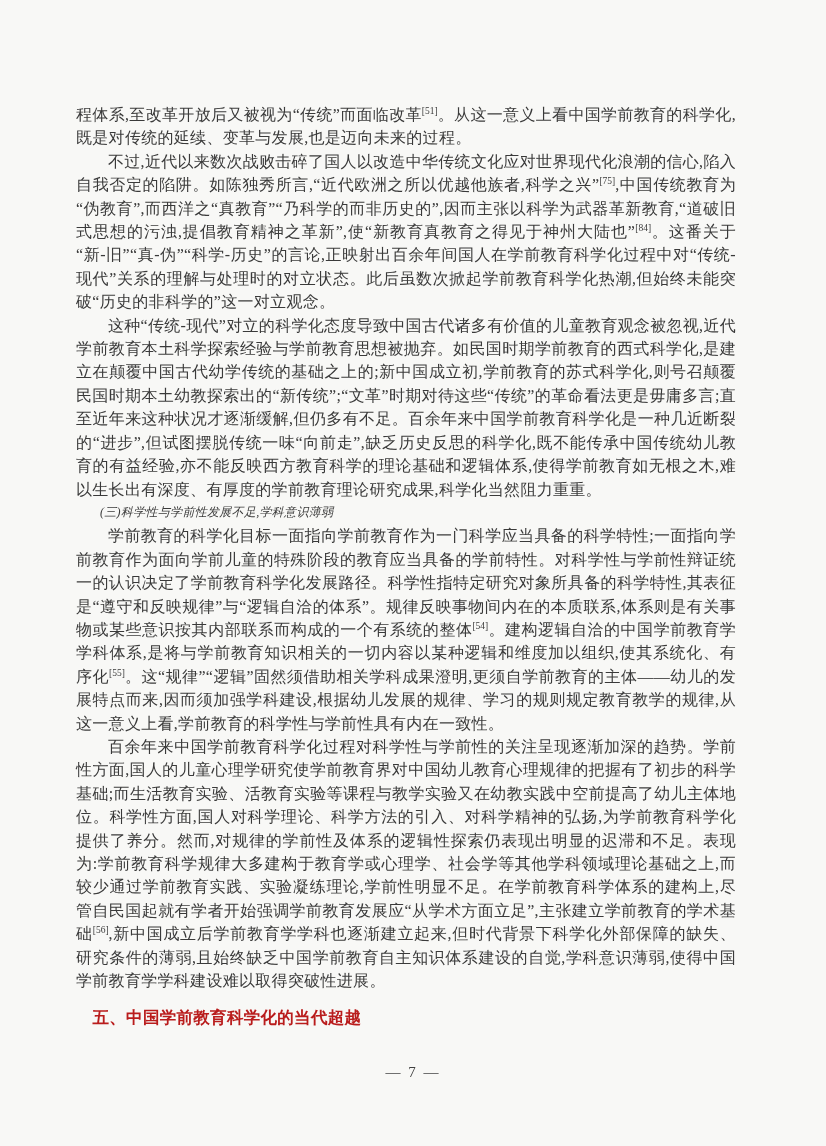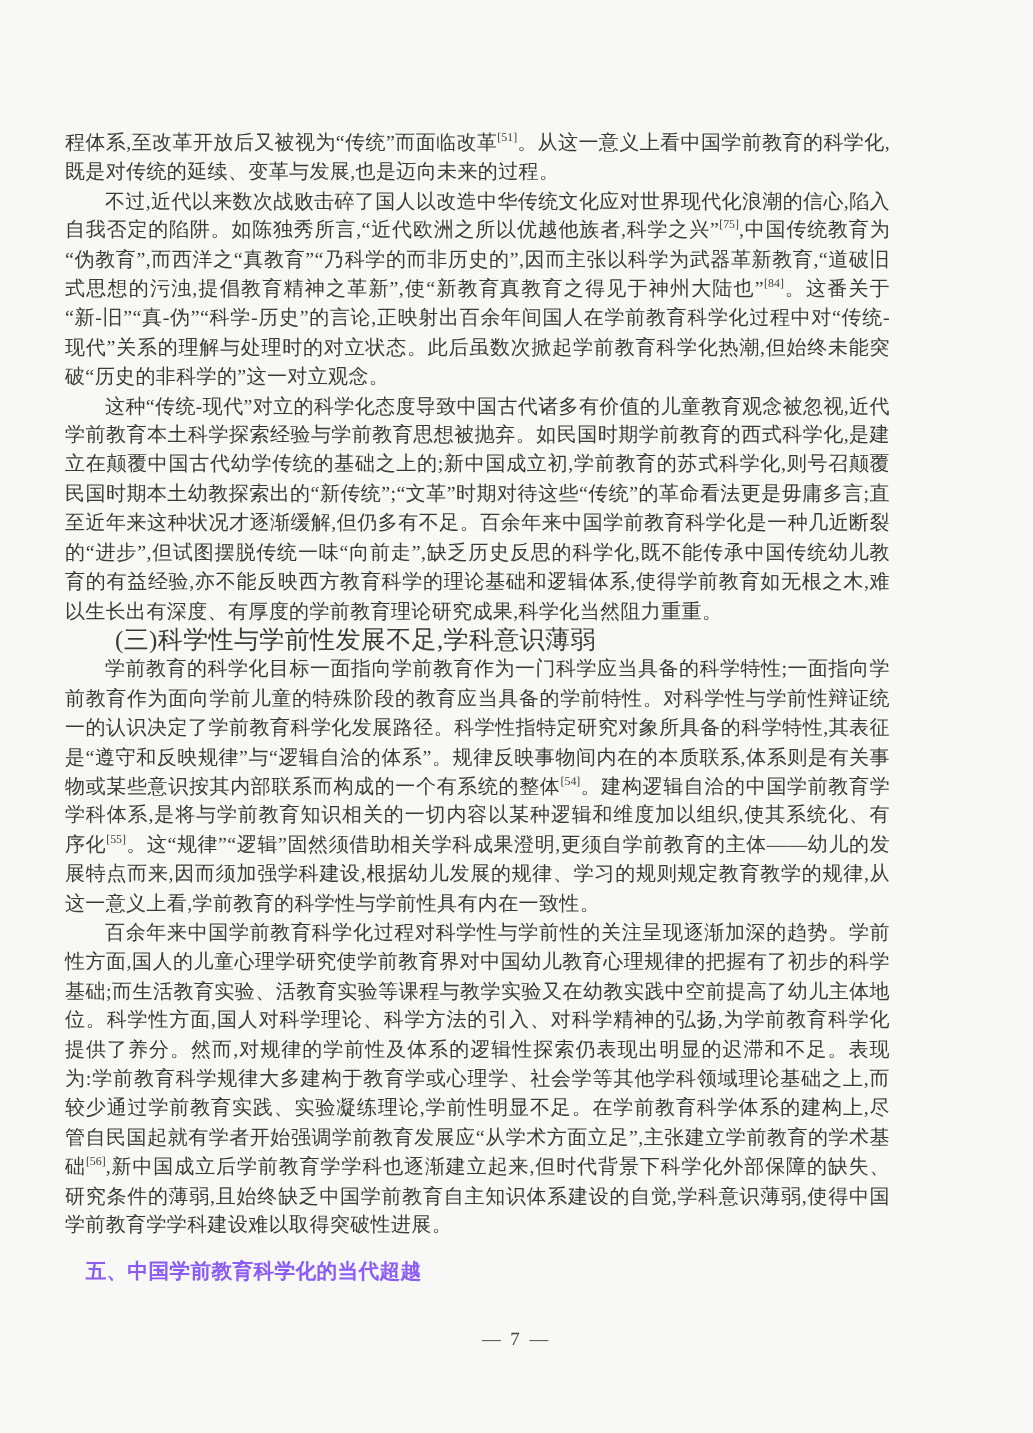--- a/index.html
+++ b/index.html
@@ -8,44 +8,45 @@
     background:#f7f7f5;
     font-family:"Liberation Serif","DejaVu Serif",serif;
     color:#3a3a3a;
     overflow:hidden;
   }
   .page{
     position:relative;
     width:826px;height:1146px;
     background:#f8f8f6;
     box-sizing:border-box;
-    padding:103px 82px 0 52px;
+    padding:103px 82px 0 76px;
   }
   .content{
     width:660px;
     font-size:16px;
     line-height:23.4px;
     text-align:justify;
     text-justify:inter-ideograph;
     letter-spacing:0.3px;
   }
   .para{ text-indent:2em; margin:0; }
   .p-cont{ text-indent:0; margin:0; }
   .h-kai{
     text-indent:2em; margin:0;
+    font-style:italic;
     font-weight:400;
-    font-size:20px;
+    font-size:12px;
   }
   .h-bold{
     text-indent:1em; margin:14px 0 7px 0;
     font-weight:bold;
     font-style:normal;
     font-size:16.5px;
-    font-family:Liberation Mono, monospace;
-    color:#8b5cf6;
+    font-family:Liberation Serif, serif;
+    color:#b91c1c;
   }
   sup.fn{
     font-size:9.5px;
     line-height:0;
     vertical-align:super;
     letter-spacing:0;
   }
   .page-number{
     position:absolute;
     left:0; right:0;

